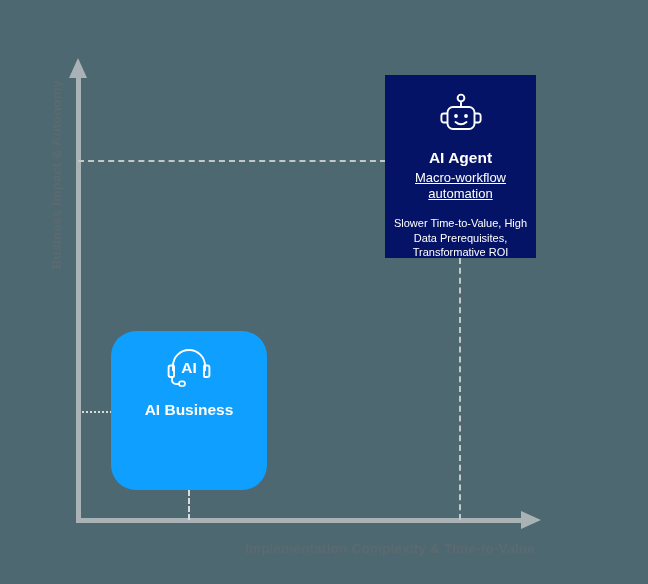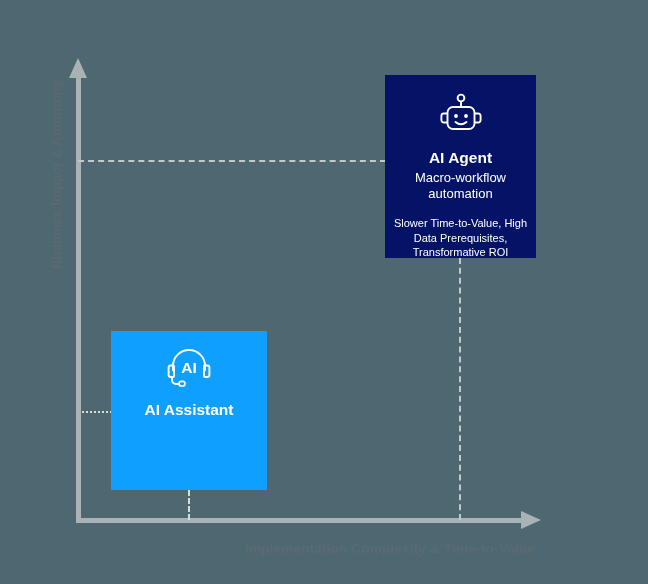--- a/index.html
+++ b/index.html
@@ -135,36 +135,38 @@
     background: #051366;
     padding-top: 18px;
   }
   #card-ai-assistant {
     left: 111px;
     top: 331px;
     width: 156px;
     height: 159px;
     background: #0f9ffe;
     padding-top: 16px;
+    border-radius: 25px;
   }
   .card-icon {
     display: block;
     margin-bottom: 8px;
   }
   .card-title {
     font-size: 15.5px;
     font-weight: bold;
     line-height: 1.2;
     margin-bottom: 2px;
   }
   .card-subtitle {
     font-size: 13px;
     font-weight: normal;
     line-height: 1.28;
     padding: 0 6px;
+    text-decoration: underline;
   }
   .card-detail {
     font-size: 11px;
     font-weight: normal;
     line-height: 1.34;
     padding: 0 8px;
   }
   #card-ai-agent .card-detail { margin-top: 13px; }
   #card-ai-assistant .card-detail { margin-top: 14px; }
 </style>
@@ -208,16 +210,16 @@
     <span class="card-icon">
       <svg width="46" height="42" viewBox="0 0 46 42" fill="none" xmlns="http://www.w3.org/2000/svg">
         <path d="M7 24 V19 a16 16 0 0 1 32 0 v5" stroke="#ffffff" stroke-width="1.9" fill="none"></path>
         <path d="M7 18.5 H4.6 a2 2 0 0 0 -2 2 v7.5 a2 2 0 0 0 2 2 H7 a1 1 0 0 0 1 -1 v-9.5 a1 1 0 0 0 -1 -1 z" stroke="#ffffff" stroke-width="1.9" fill="none"></path>
         <path d="M39 18.5 h2.4 a2 2 0 0 1 2 2 v7.5 a2 2 0 0 1 -2 2 H39 a1 1 0 0 1 -1 -1 v-9.5 a1 1 0 0 1 1 -1 z" stroke="#ffffff" stroke-width="1.9" fill="none"></path>
         <path d="M6 30.5 v2.5 a4 4 0 0 0 4 4 h3.5" stroke="#ffffff" stroke-width="1.9" fill="none"></path>
         <rect x="13" y="34.4" width="6" height="4.6" rx="2.3" stroke="#ffffff" stroke-width="1.7" fill="none"></rect>
         <text x="23" y="26" text-anchor="middle" fill="#ffffff" font-family="Liberation Sans, sans-serif" font-size="15.5" font-weight="bold">AI</text>
       </svg>
     </span>
-    <div class="card-title">AI Assistant</div>
+    <div class="card-title">AI Business</div>
   </div>
 
 </div>
 
 </body></html>

